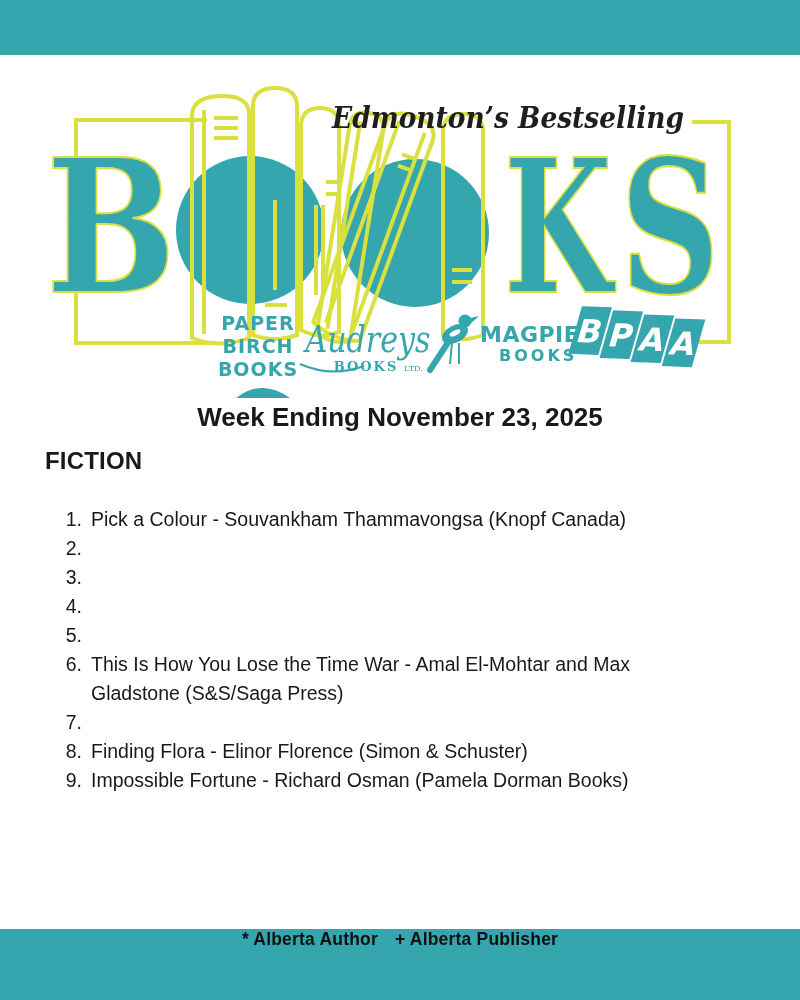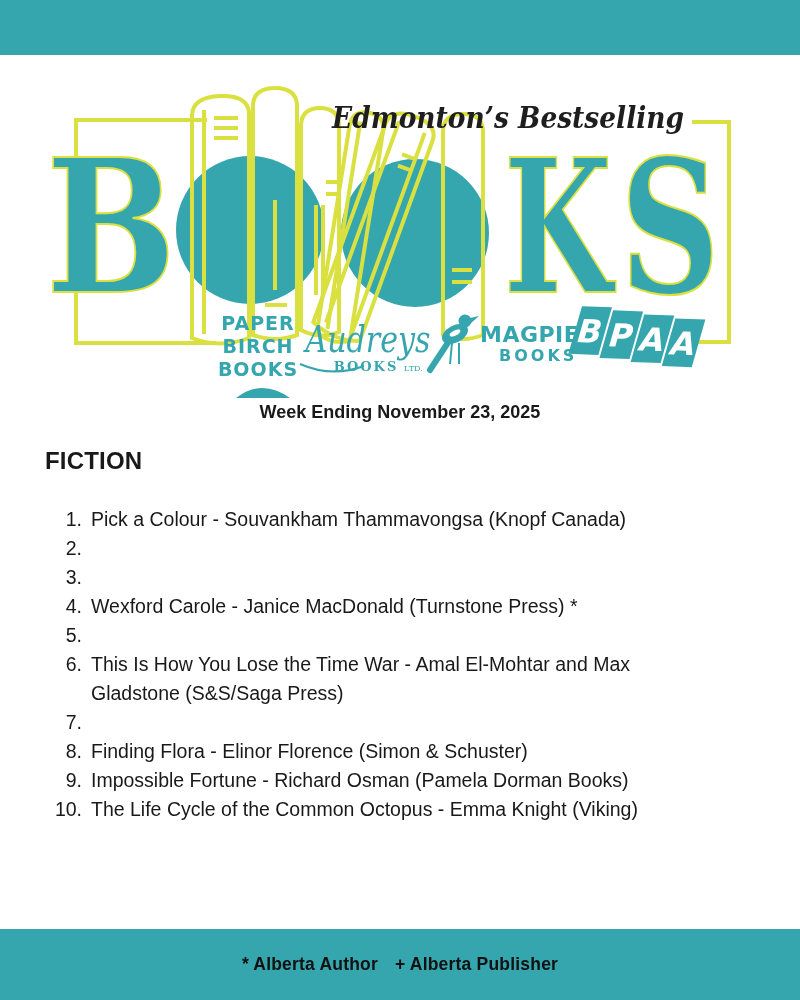--- a/index.html
+++ b/index.html
@@ -21,21 +21,20 @@
     width: 800px;
     background: #35a6ae;
   }
   .band-top { top: 0; height: 55px; }
   .band-bottom {
     top: 929px;
     height: 71px;
     display: flex;
     justify-content: center;
     align-items: flex-start;
-    padding-top: 25px;
     gap: 17px;
   }
   .band-bottom span {
     font-size: 17.5px;
     font-weight: bold;
     color: #111111;
     letter-spacing: 0.2px;
   }
   .logo-area {
     position: absolute;
@@ -43,21 +42,21 @@
     left: 0;
     width: 800px;
     height: 320px;
   }
   .week-ending {
     position: absolute;
     top: 402px;
     left: 0;
     width: 800px;
     text-align: center;
-    font-size: 18px;
+    font-size: 26px;
     font-weight: bold;
     color: #191919;
   }
   .section-title {
     position: absolute;
     top: 447px;
     left: 45px;
     font-size: 24px;
     font-weight: bold;
     color: #191919;
@@ -178,43 +177,38 @@
         <span class="title">Pick a Colour - Souvankham Thammavongsa (Knopf Canada)</span>
       </li>
     <li>
         <span class="rank">2.</span>
       </li>
     <li>
         <span class="rank">3.</span>
       </li>
     <li>
         <span class="rank">4.</span>
-        <span class="title">Wexford Carole - Janice MacDonald (Turnstone Press) *</span>
       </li>
     <li>
         <span class="rank">5.</span>
       </li>
     <li>
         <span class="rank">6.</span>
         <span class="title">This Is How You Lose the Time War - Amal El-Mohtar and Max Gladstone (S&amp;S/Saga Press)</span>
       </li>
     <li>
         <span class="rank">7.</span>
       </li>
     <li>
         <span class="rank">8.</span>
         <span class="title">Finding Flora - Elinor Florence (Simon &amp; Schuster)</span>
       </li>
     <li>
         <span class="rank">9.</span>
         <span class="title">Impossible Fortune - Richard Osman (Pamela Dorman Books)</span>
-      </li>
-    <li>
-        <span class="rank">10.</span>
-        <span class="title">The Life Cycle of the Common Octopus - Emma Knight (Viking)</span>
       </li>
   </ol>
 
   <div class="band band-bottom">
     <span>* Alberta Author</span>
     <span>+ Alberta Publisher</span>
   </div>
 
 </div>
 

